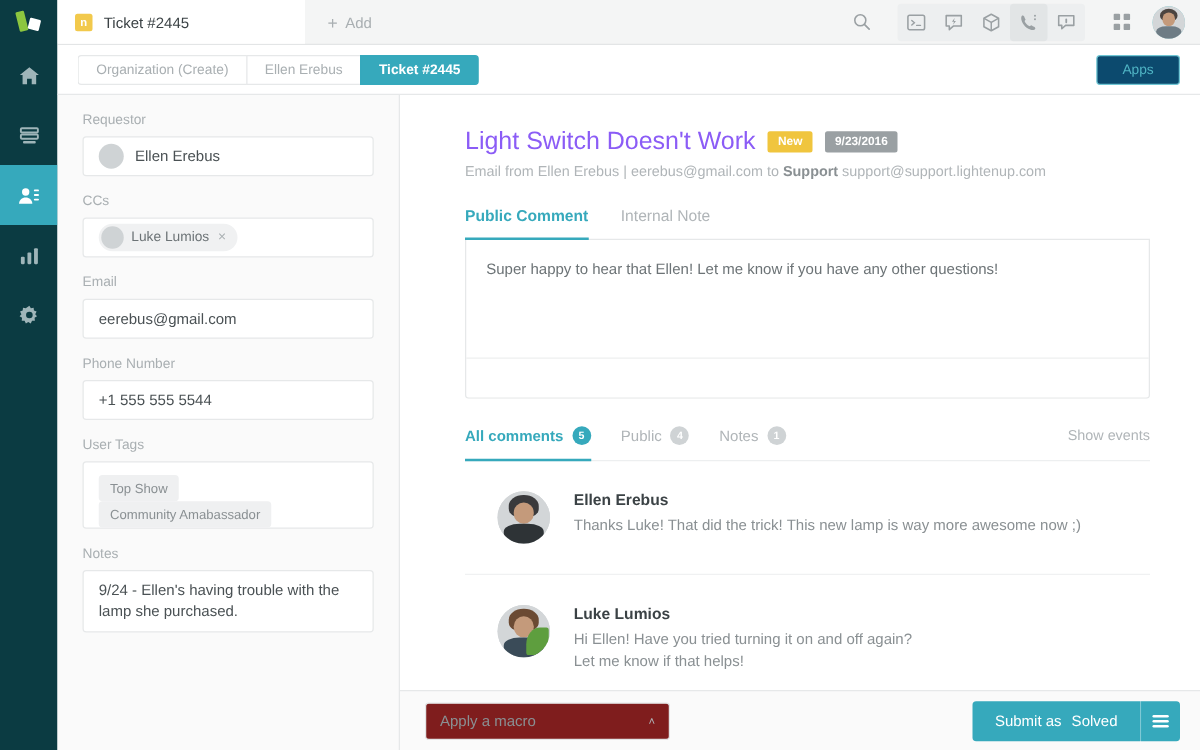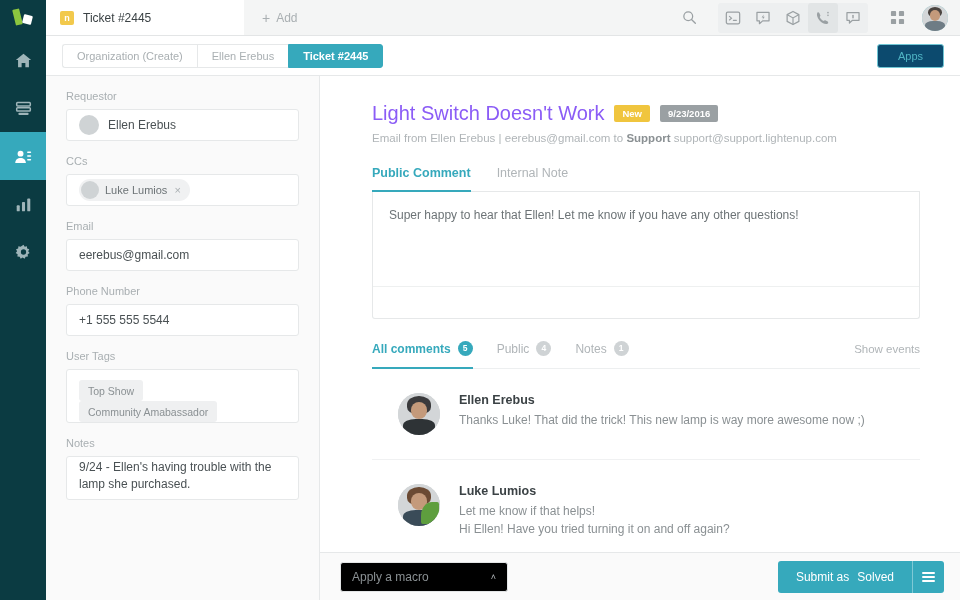--- a/index.html
+++ b/index.html
@@ -126,21 +126,21 @@
   .field { margin-bottom: 14px; }
   .field-label {
     font-size: 11px; color: #A9AFB2; margin-bottom: 7px; display: block;
   }
   .field-box {
     background: #fff; border: 1px solid #E6E8E9; border-radius: 3px;
     min-height: 32px; display: flex; align-items: center;
     padding: 0 12px; font-size: 12px; color: #4A5154;
   }
   .field-box.tall { min-height: 54px; align-items: flex-start; padding-top: 10px; flex-wrap: wrap; }
-  .field-box.note { min-height: 44px; align-items: flex-start; padding: 2px 12px; line-height: 17px; }
+  .field-box.note { min-height: 44px; align-items: flex-start; padding: 7px 12px; line-height: 17px; }
   .av {
     width: 20px; height: 20px; border-radius: 50%;
     margin-right: 9px; flex: 0 0 20px; overflow: hidden; background: #CFD3D5;
   }
   .cc-chip {
     display: inline-flex; align-items: center;
     background: #F0F1F2; border-radius: 11px;
     height: 22px; padding: 0 9px 0 2px; font-size: 11px; color: #6C7376;
   }
   .cc-chip .av { width: 18px; height: 18px; flex: 0 0 18px; margin-right: 6px; }
@@ -218,22 +218,22 @@
   .cname { font-size: 12.5px; color: #3B4245; font-weight: bold; margin-bottom: 4px; }
   .cbody { font-size: 12px; color: #8A9093; line-height: 18px; }
 
   
   .footer {
     height: 48px; flex: 0 0 48px;
     background: #FAFAFA; border-top: 1px solid #E6E8E9;
     display: flex; align-items: center; padding: 0 16px 0 20px;
   }
   .macro {
-    width: 168px; height: 30px;
-    background: #000000; border: 1px solid #E3E5E6; border-radius: 3px;
+    width: 196px; height: 30px;
+    background: #7f1d1d; border: 1px solid #E3E5E6; border-radius: 3px;
     display: flex; align-items: center; padding: 0 11px;
     font-size: 12px; color: #8A9093; cursor: pointer;
   }
   .macro .caret { margin-left: auto; color: #B0B5B8; font-size: 9px; }
   .footer-spacer { flex: 1; }
   .submit-wrap { display: flex; align-items: stretch; height: 32px; }
   .submit-btn {
     background: #36A9BC; color: #fff; font-size: 12px;
     border: none; border-radius: 3px 0 0 3px;
     padding: 0 18px; display: flex; align-items: center; cursor: pointer;
@@ -523,22 +523,22 @@
             <div class="cav">
               <div class="face f3">
                   <div class="hair"></div>
                   <div class="head"></div>
                   <div class="torso"></div>
                   <div class="leaf"></div>
                 </div>
             </div>
             <div>
               <div class="cname">Luke Lumios</div>
+              <div class="cbody">Hi Ellen! Have you tried turning it on and off again?</div>
               <div class="cbody">Let me know if that helps!</div>
-              <div class="cbody">Hi Ellen! Have you tried turning it on and off again?</div>
             </div>
           </div>
 
         </div>
 
         <div class="footer">
           <div class="macro">
             <span>Apply a macro</span>
             <span class="caret">˄</span>
           </div>

